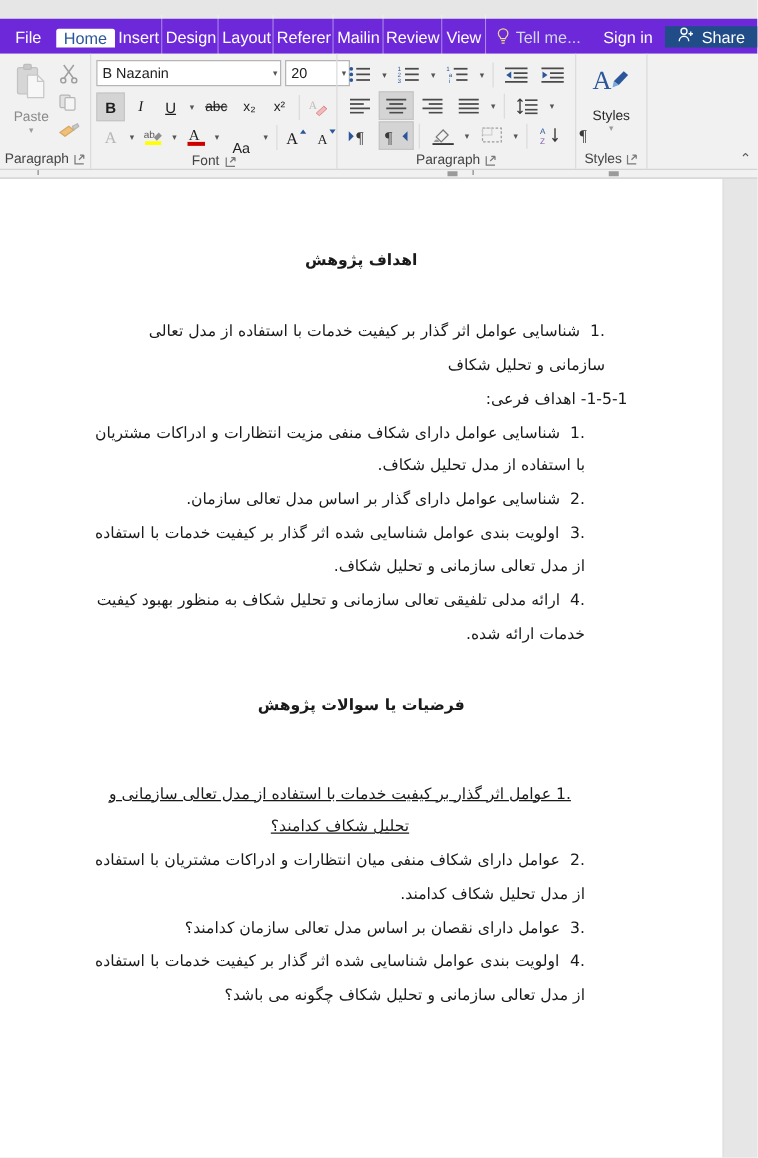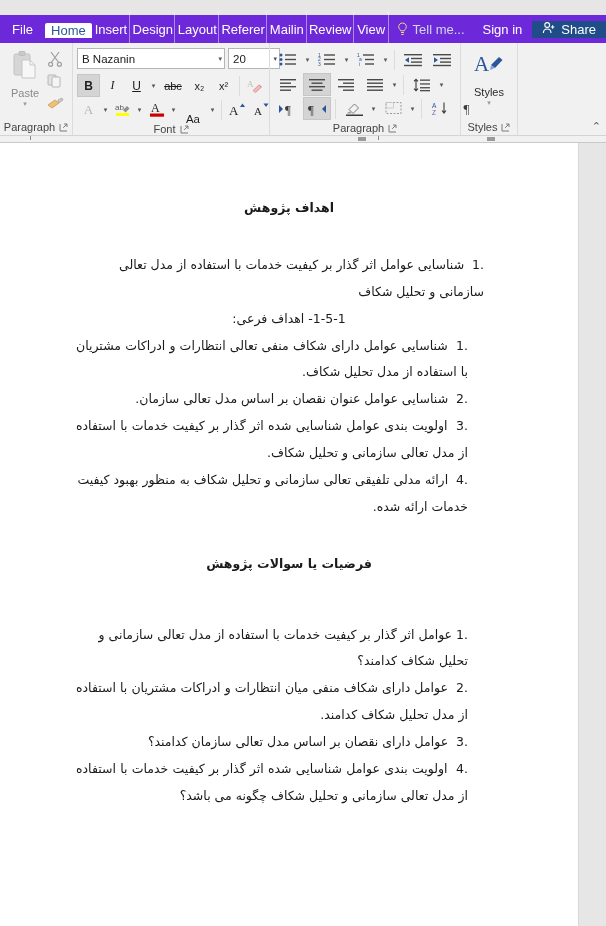--- a/index.html
+++ b/index.html
@@ -134,21 +134,21 @@
   .p.just{text-align:justify;text-align-last:right;}
   .heading{font-weight:bold;text-align:center;margin:0;}
   .spacer-md{height:30px;}
   .spacer-lg{height:44px;}
   .oli{
     display:block;text-align:justify;margin:0 0 0 0;position:relative;
   }
   .oli .num{unicode-bidi:plaintext;}
   .indent1{padding-right:18px;}
   .indent2{padding-right:34px;}
-  .ctr{text-align:center;}
+  .ctr{}
 </style>
 </head>
 <body>
 
 <div class="titlebar">
   <div class="tab file">
       <span>File</span>
     </div>
   <div class="tab active">
       <span>Home</span>
@@ -531,42 +531,42 @@
 
       <div class="oli indent1" style="text-align:right;">
         <span class="num">1.</span>
         &nbsp;<span>شناسایی عوامل اثر گذار بر کیفیت خدمات با استفاده از مدل تعالی سازمانی و تحلیل شکاف</span>
       </div>
 
       <div class="oli ctr">1-5-1- اهداف فرعی:</div>
 
       <div class="oli indent2">
         <span class="num">1.</span>
-        &nbsp;<span>شناسایی  عوامل دارای شکاف منفی تعالی انتظارات و ادراکات مشتریان با استفاده از مدل تحلیل شکاف.</span>
+        &nbsp;<span>شناسایی  عوامل دارای شکاف منفی مزیت انتظارات و ادراکات مشتریان با استفاده از مدل تحلیل شکاف.</span>
       </div>
       <div class="oli indent2" style="text-align:right;">
         <span class="num">2.</span>
-        &nbsp;<span>شناسایی عوامل  عنوان نقصان بر اساس مدل تعالی سازمان.</span>
+        &nbsp;<span>شناسایی عوامل  دارای گذار بر اساس مدل تعالی سازمان.</span>
       </div>
       <div class="oli indent2">
         <span class="num">3.</span>
         &nbsp;<span>اولویت بندی عوامل شناسایی شده اثر گذار بر کیفیت خدمات  با استفاده از مدل تعالی سازمانی و تحلیل شکاف.</span>
       </div>
       <div class="oli indent2" style="text-align:right;">
         <span class="num">4.</span>
         &nbsp;<span>ارائه مدلی تلفیقی تعالی سازمانی و تحلیل شکاف به منظور بهبود کیفیت خدمات ارائه شده.</span>
       </div>
 
       <div class="spacer-md"></div>
 
       <p class="heading">فرضیات یا سوالات پژوهش</p>
 
       <div class="spacer-lg"></div>
 
-      <div class="oli indent2" style="text-align:right;">
+      <div class="oli indent2" style="text-align:center;text-decoration:underline;">
         <span class="num">1.</span>
         <span>عوامل اثر گذار بر کیفیت خدمات با استفاده از مدل تعالی سازمانی و تحلیل شکاف کدامند؟</span>
       </div>
       <div class="oli indent2">
         <span class="num">2.</span>
         &nbsp;<span>عوامل دارای شکاف منفی میان انتظارات و ادراکات مشتریان با استفاده از مدل تحلیل شکاف کدامند.</span>
       </div>
       <div class="oli indent2" style="text-align:right;">
         <span class="num">3.</span>
         &nbsp;<span>عوامل  دارای نقصان بر اساس مدل تعالی سازمان کدامند؟</span>

